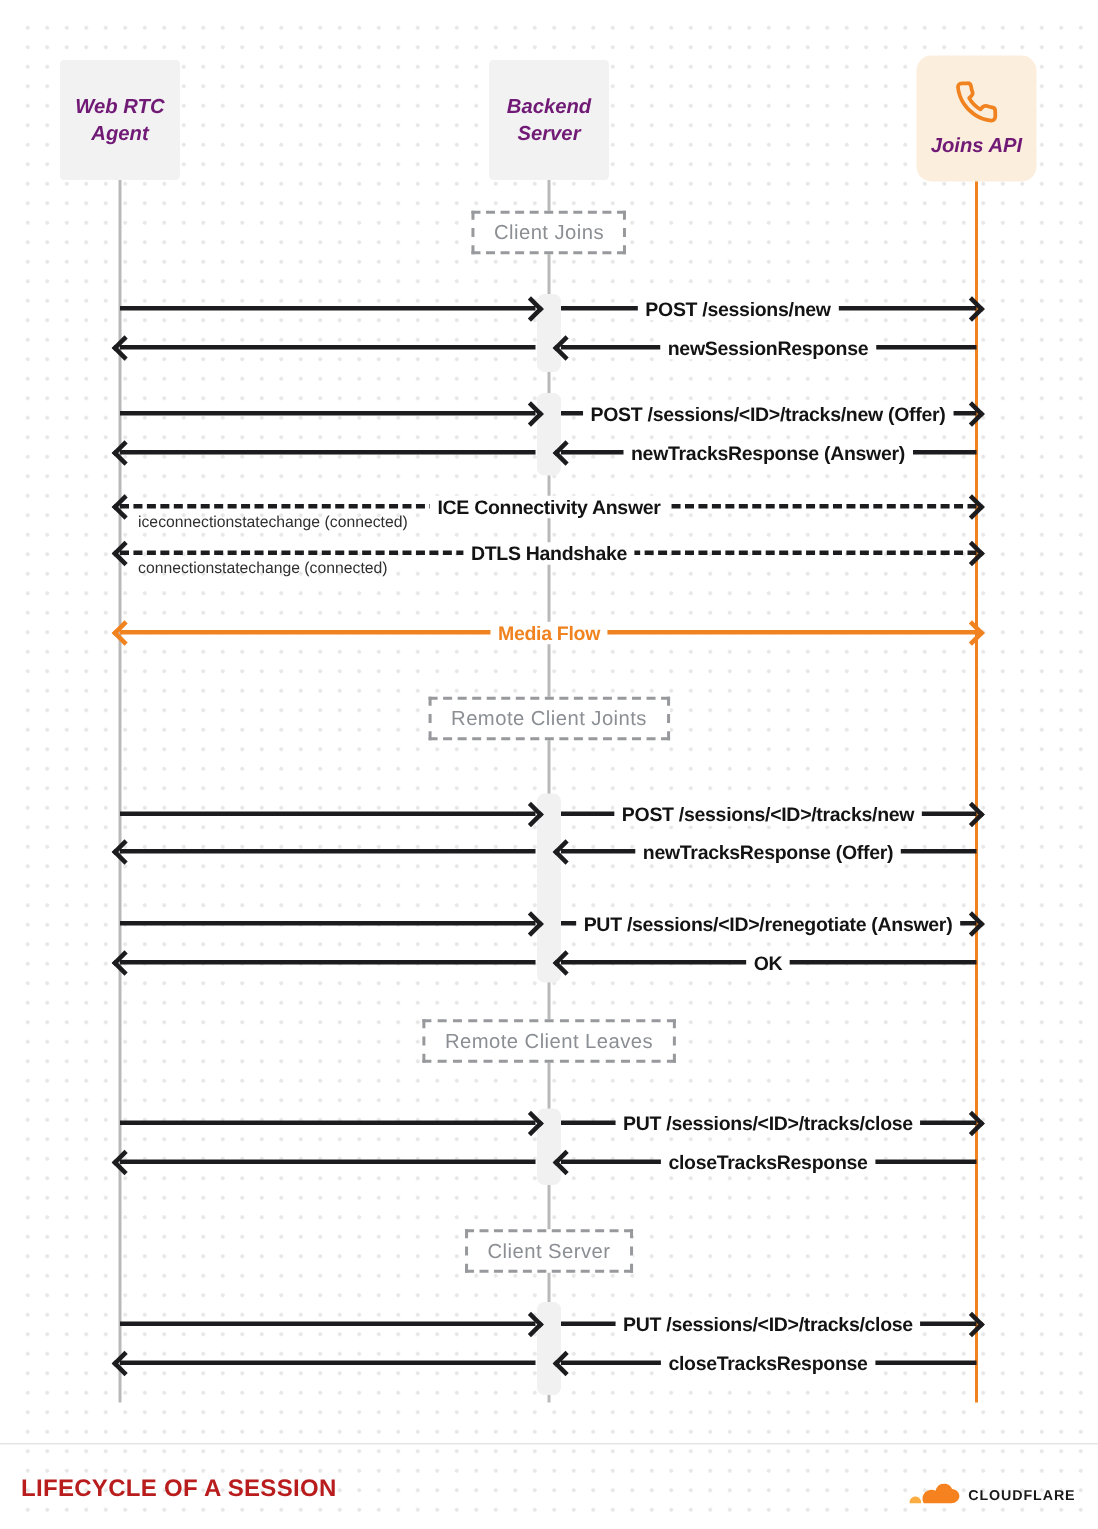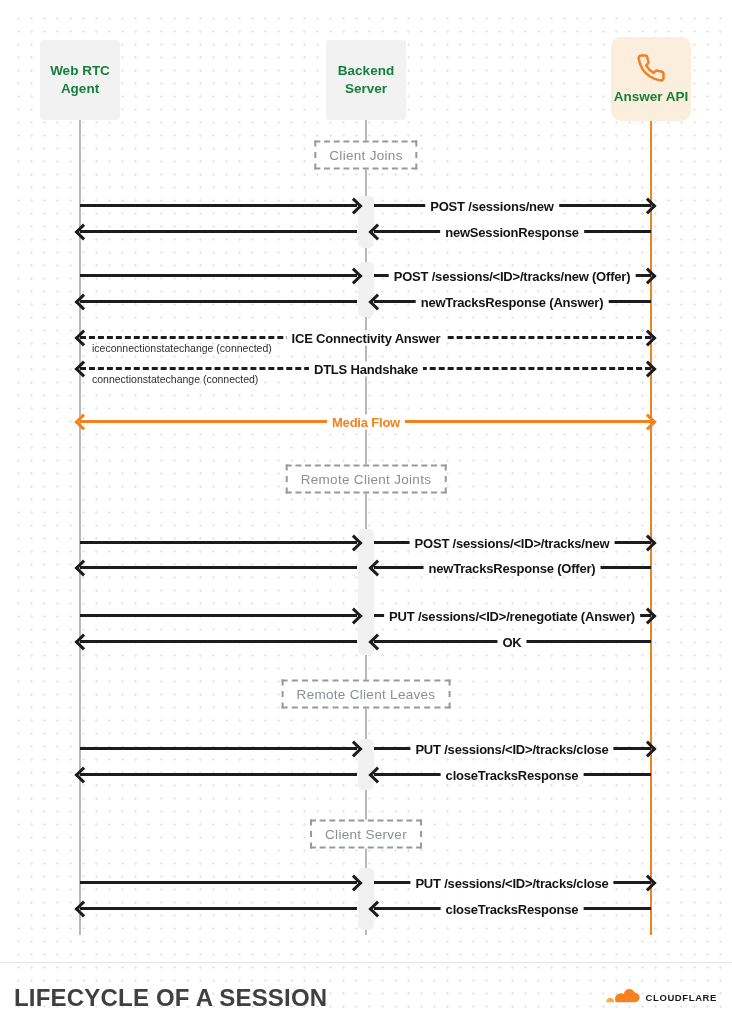--- a/index.html
+++ b/index.html
@@ -12,21 +12,21 @@
     position:absolute;left:8px;top:8px;right:8px;bottom:8px;
     background-image:radial-gradient(circle,#e7e7e7 1.3px,transparent 1.4px);
     background-size:13px 13px;background-position:4px 4px;
     border-radius:6px;
   }
   
   .actor{
     position:absolute;width:80px;height:80px;background:#f2f2f3;border-radius:3px;
     display:flex;align-items:center;justify-content:center;text-align:center;
   }
-  .actor-label{font-weight:700;font-size:13.5px;color:#15803d;line-height:1.3;white-space:pre-line;}
+  .actor-label{font-weight:700;font-size:13.5px;color:#701a75;line-height:1.3;white-space:pre-line;font-style:italic;}
   .actor.calls{background:#fbeedd;border-radius:10px;flex-direction:column;height:84px;gap:5px;}
   
   .life{position:absolute;top:120px;height:815px;width:2px;background:#b9b9b9;}
   .life.or{background:#f0821f;width:2.5px;}
   
   .act{position:absolute;left:358px;width:16px;background:#f1f1f2;border-radius:5px;}
   
   .a{position:absolute;height:0;border-top:3px solid var(--c,#1c1c1e);}
   .a.dash{border-top-style:dashed;}
   .a.or{--c:#f0821f;}
@@ -47,21 +47,21 @@
   .lbl.or{color:#f0821f;}
   .note{position:absolute;font-size:10.5px;color:#2f2f2f;white-space:nowrap;}
   
   .phase{
     position:absolute;transform:translate(-50%,-50%);background:#ffffff;
     border:2px dashed #97999d;color:#8b8f94;font-size:13.5px;font-weight:500;
     padding:5px 13px;white-space:nowrap;letter-spacing:0.3px;
   }
   
   .divider{position:absolute;left:0;right:0;top:962px;border-top:1px solid #e4e4e4;}
-  .title{position:absolute;left:14px;top:984px;font-size:24px;font-weight:700;color:#404040;letter-spacing:0.2px;}
+  .title{position:absolute;left:14px;top:984px;font-size:16px;font-weight:700;color:#b91c1c;letter-spacing:0.2px;}
   .brand{position:absolute;right:15px;top:989px;display:flex;align-items:center;gap:4px;}
   .brand-text{font-size:9.5px;font-weight:800;color:#181818;letter-spacing:0.6px;}
 </style>
 </head>
 <body>
 
 <div class="board"></div>
 
 <div class="life" style="left:79px"></div>
 <div class="life" style="left:365px"></div>
@@ -80,21 +80,21 @@
 <div class="actor" style="left:326px;top:40px">
   <span class="actor-label">Backend
 Server</span>
 </div>
 <div class="actor calls" style="left:611px;top:37px">
   <span style="display:block;height:30px">
     <svg width="30" height="30" viewBox="0 0 24 24" fill="none" stroke="#f0821f" stroke-width="2" stroke-linecap="round" stroke-linejoin="round">
       <path d="M22 16.92v3a2 2 0 0 1-2.18 2 19.79 19.79 0 0 1-8.63-3.07 19.5 19.5 0 0 1-6-6 19.79 19.79 0 0 1-3.07-8.67A2 2 0 0 1 4.11 2h3a2 2 0 0 1 2 1.72c.13.96.36 1.9.7 2.81a2 2 0 0 1-.45 2.11L8.09 9.91a16 16 0 0 0 6 6l1.27-1.27a2 2 0 0 1 2.11-.45c.91.34 1.85.57 2.81.7A2 2 0 0 1 22 16.92z"></path>
     </svg>
   </span>
-  <span class="actor-label">Answer API</span>
+  <span class="actor-label">Joins API</span>
 </div>
 
 <div class="phase" style="left:366px;top:155px">Client Joins</div>
 
 <div class="a hr" style="left:80px;width:277px;top:204px"></div>
 <div class="a hr" style="left:374px;width:277px;top:204px"></div>
 <span class="lbl" style="left:492px;top:206px">POST /sessions/new</span>
 <div class="a hl" style="left:374px;width:277px;top:230px"></div>
 <span class="lbl" style="left:512px;top:232px">newSessionResponse</span>
 <div class="a hl" style="left:80px;width:277px;top:230px"></div>

